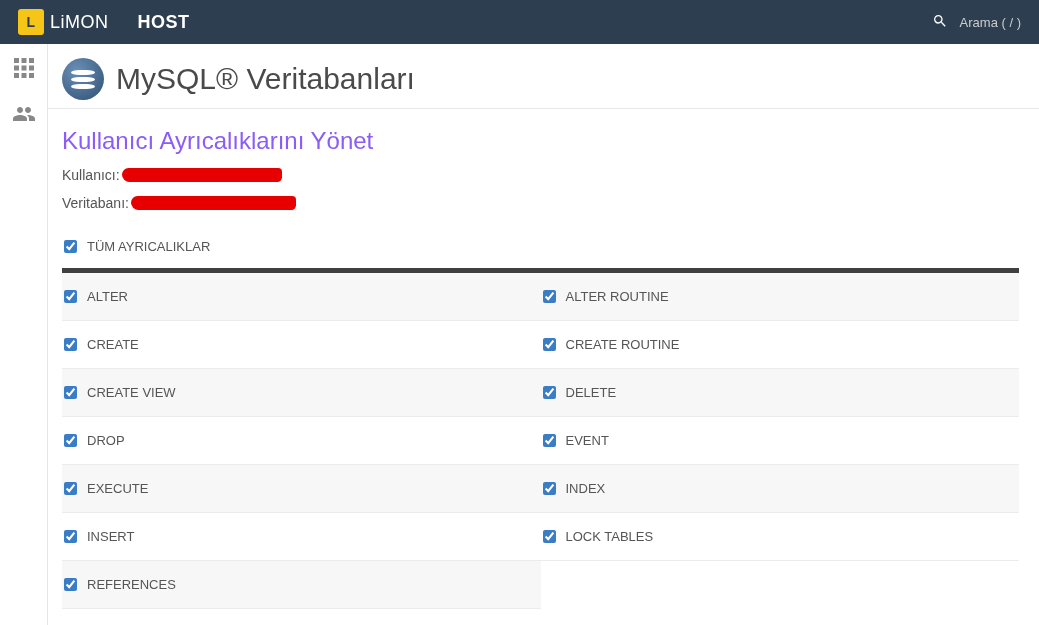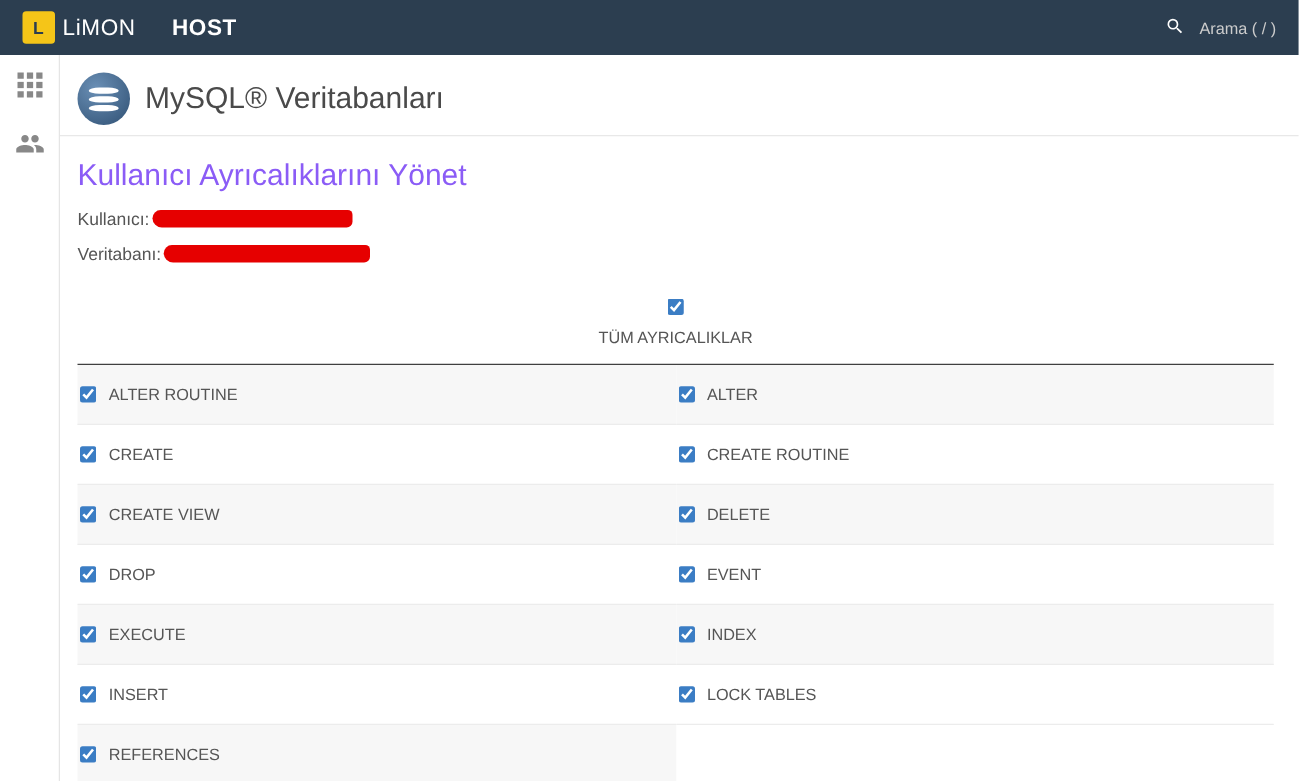--- a/index.html
+++ b/index.html
@@ -90,21 +90,21 @@
       display: flex;
       flex-direction: column;
       gap: 2px;
     }
     .page-icon .disk {
       height: 5px;
       background: #fff;
       border-radius: 50%/70%;
     }
     .page-title {
-      font-size: 24px;
+      font-size: 30px;
       font-weight: 400;
       color: #4a4a4a;
     }
     
     .section-divider {
       border-top: 1px solid #e8e8e8;
       margin: 0 -20px 18px -14px;
     }
     
     .section-title {
@@ -127,27 +127,26 @@
       background: #e60000;
       border-radius: 7px 4px 5px 8px;
       margin-left: 2px;
     }
     .redact-1 { width: 160px; }
     .redact-2 { width: 165px; }
     
     .priv-all {
       margin-top: 18px;
       padding: 10px 2px 14px;
-      border-bottom: 1px solid #404040;
+      border-bottom: 5px solid #404040;
       display: flex;
       align-items: center;
       gap: 10px;
       font-size: 13px;
       color: #555;
-      flex-direction: column;
     }
     
     .priv-grid {
       display: grid;
       grid-template-columns: 1fr 1fr;
     }
     .priv-cell {
       padding: 16px 2px;
       border-bottom: 1px solid #ececec;
       display: flex;
@@ -238,26 +237,26 @@
     </div>
 
     <div class="priv-all">
       <input type="checkbox" checked="" id="cb-all" style="">
       <label for="cb-all">TÜM AYRICALIKLAR</label>
     </div>
 
     <div class="priv-grid" id="priv-grid">
 
     <div class="priv-cell">
+          <input type="checkbox" id="cb-0-left" checked="" style="">
+          <label for="cb-0-left">ALTER</label>
+        </div>
+        <div class="priv-cell">
           <input type="checkbox" id="cb-0-right" checked="" style="">
           <label for="cb-0-right">ALTER ROUTINE</label>
-        </div>
-        <div class="priv-cell">
-          <input type="checkbox" id="cb-0-left" checked="" style="">
-          <label for="cb-0-left">ALTER</label>
         </div>
         <div class="priv-cell">
           <input type="checkbox" id="cb-1-left" checked="" style="">
           <label for="cb-1-left">CREATE</label>
         </div>
         <div class="priv-cell">
           <input type="checkbox" id="cb-1-right" checked="" style="">
           <label for="cb-1-right">CREATE ROUTINE</label>
         </div>
         <div class="priv-cell">

